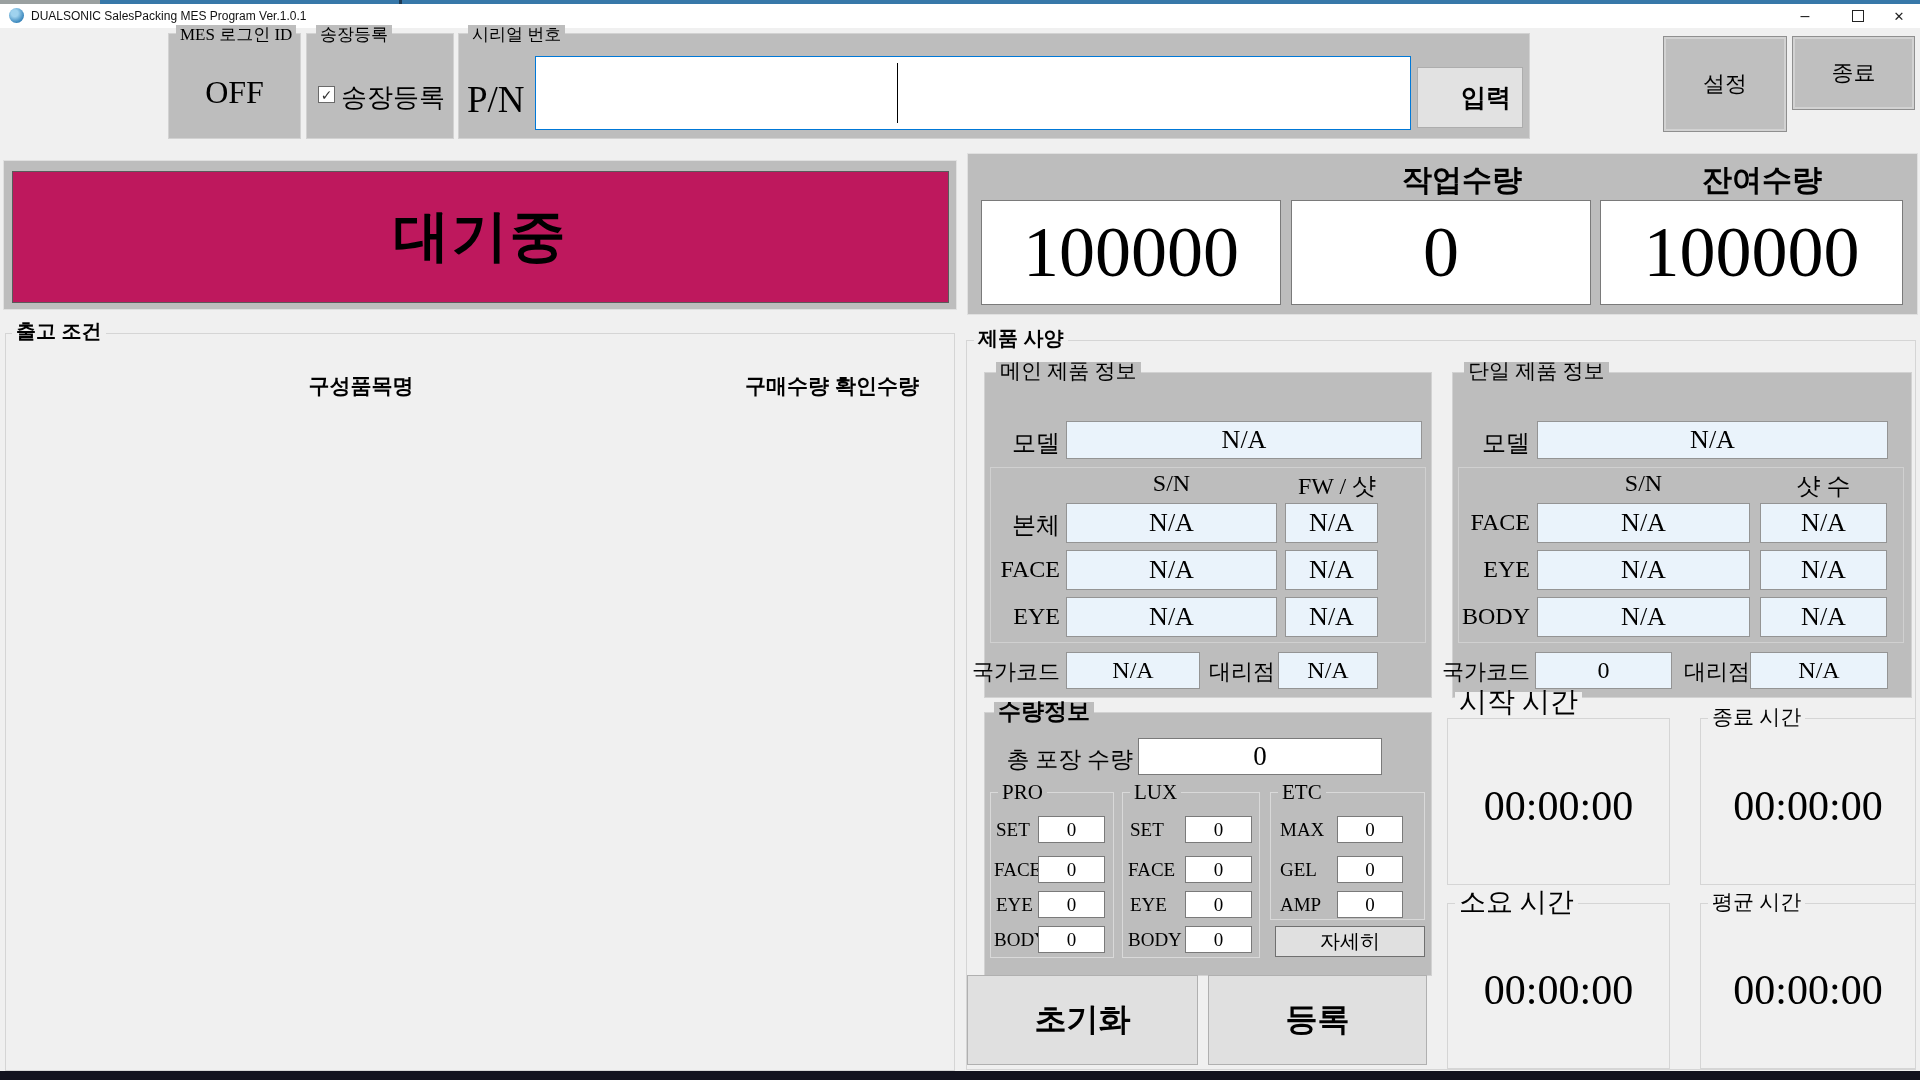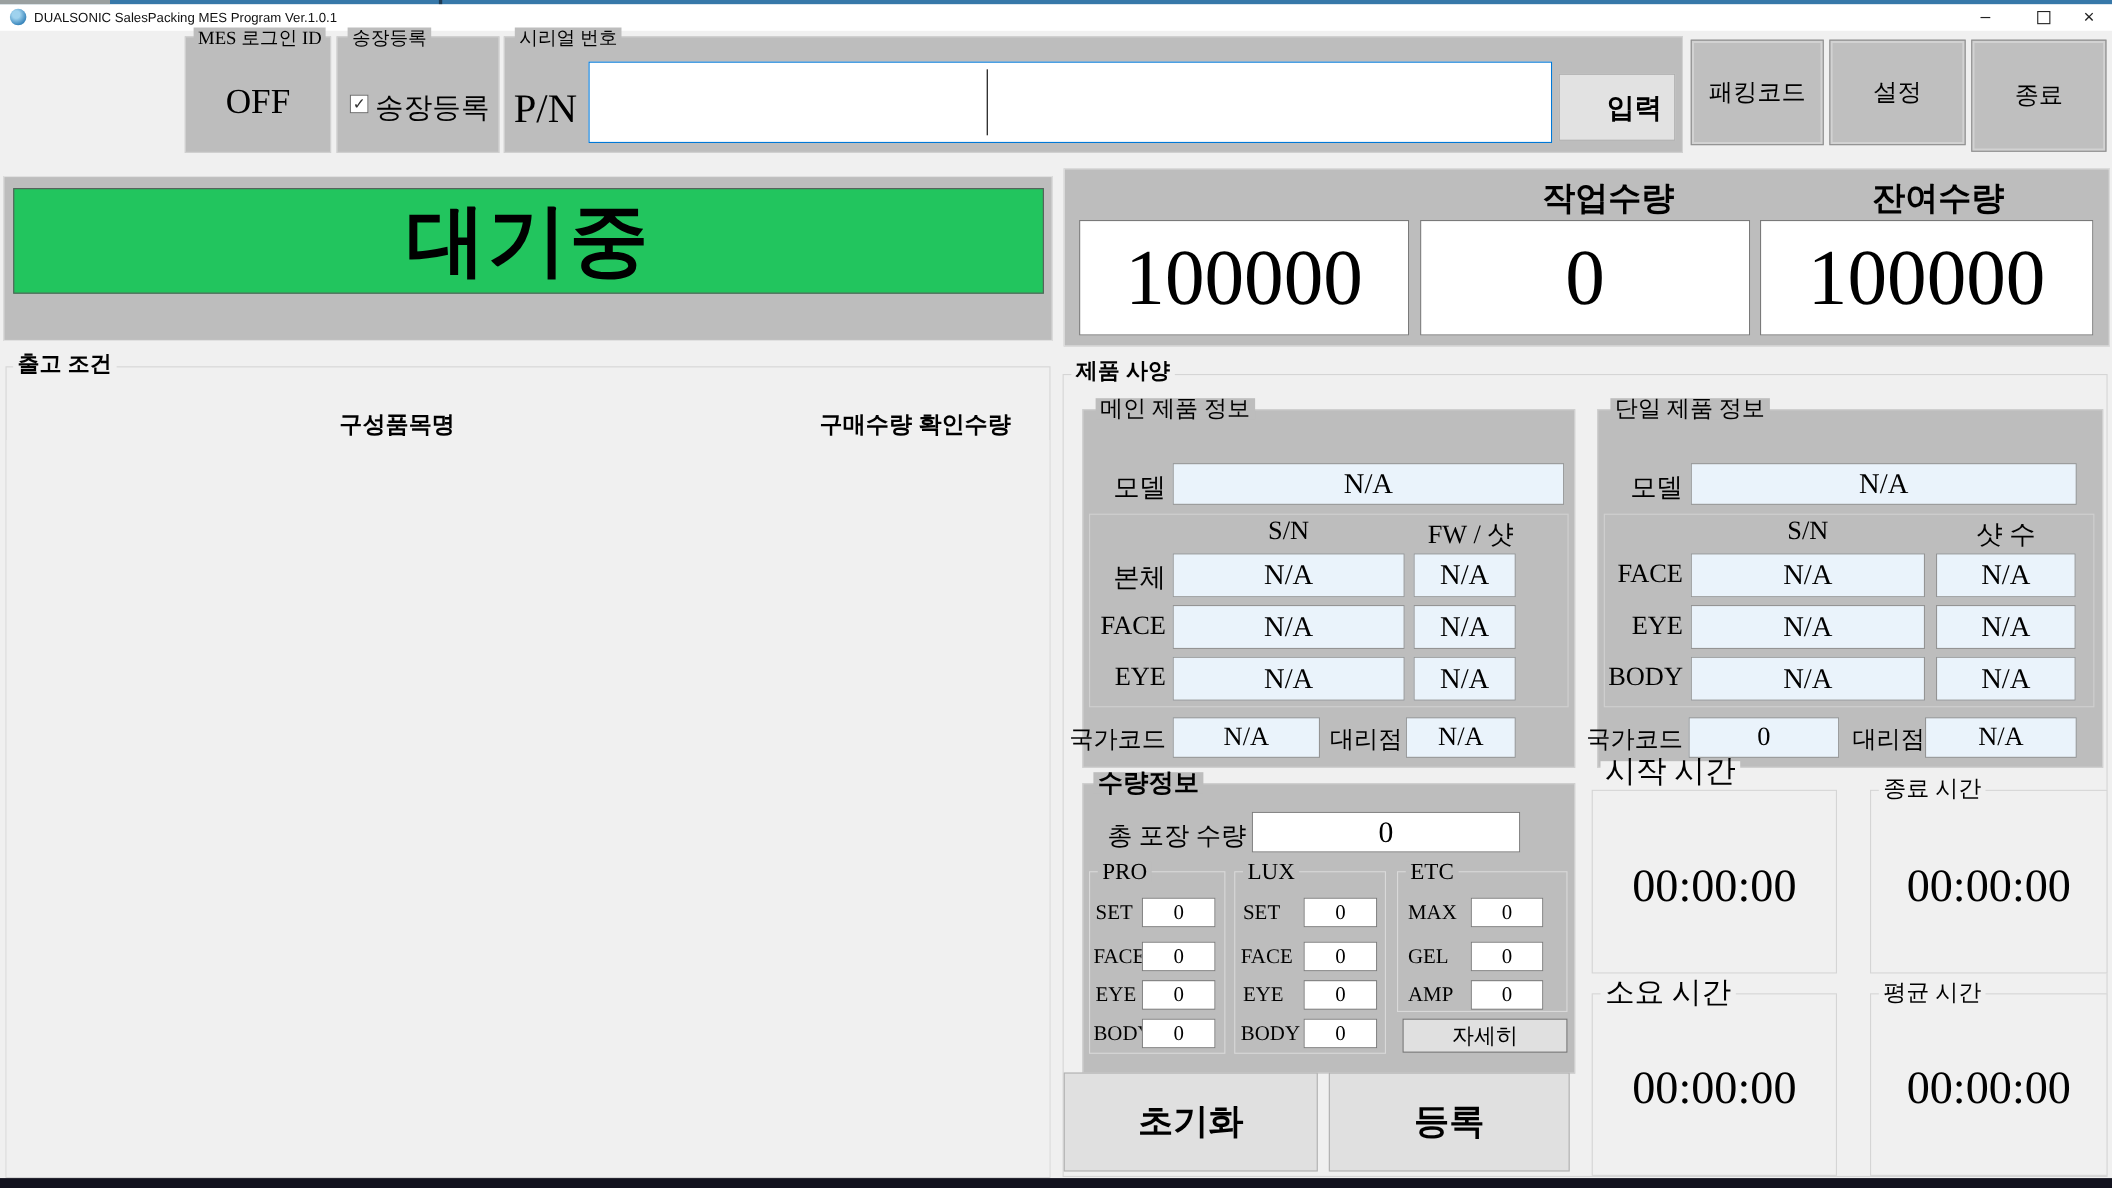--- a/index.html
+++ b/index.html
@@ -55,27 +55,26 @@
                display:flex;align-items:center;justify-content:center;font-size:14px;color:#333;">✓</span>
   <span class="s serif" style="left:341px;top:80px;font-size:26px;">송장등록</span>
 
   <div class="s gb-gray" style="left:458px;top:33px;width:1072px;height:106px;"></div>
   <span class="s glab" style="left:468px;top:25px;">시리얼 번호</span>
   <span class="s serif" style="left:467px;top:78px;font-size:37px;">P/N</span>
   <input class="s" type="text" style="left: 535px; top: 56px; width: 876px; height: 74px; background: rgb(255, 255, 255); border: 1px solid rgb(0, 120, 215); outline: none; font-size: 30px; padding: 0px 6px; font-family: &quot;Liberation Serif&quot;, &quot;DejaVu Serif&quot;, serif;" value="">
   <div class="s" style="left:897px;top:63px;width:1px;height:60px;background:#000;"></div>
   <div class="s btn" style="left:1417px;top:67px;width:106px;height:61px;font-size:25px;font-weight:600;padding-left:32px;">입력</div>
 
-  <div class="s btn btn-gray" style="left:1537px;top:36px;width:121px;height:96px;font-size:22px;">패킹코드</div>
   <div class="s btn btn-gray" style="left:1663px;top:36px;width:124px;height:96px;font-size:22px;">설정</div>
-  <div class="s btn btn-gray" style="left:1792px;top:36px;width:123px;height:102px;font-size:22px;">종료</div>
+  <div class="s btn btn-gray" style="left:1792px;top:36px;width:123px;height:74px;font-size:22px;">종료</div>
 
   <div class="s gb-gray" style="left:3px;top:160px;width:954px;height:150px;border-color:#e0e0e0;"></div>
-  <div class="s cc serif" style="left:12px;top:171px;width:937px;height:96px;background:#22c55e;border:1px solid #5a5a5a;
-              font-size:72px;font-weight:600;letter-spacing:2px;">대기중</div>
+  <div class="s cc serif" style="left:12px;top:171px;width:937px;height:132px;background:#be185d;border:1px solid #5a5a5a;
+              font-size:56px;font-weight:600;letter-spacing:2px;">대기중</div>
 
   <div class="s gb-gray" style="left:967px;top:153px;width:951px;height:162px;border-color:#e0e0e0;"></div>
   <div class="s serif" style="left:1342px;top:160px;width:240px;text-align:center;font-size:30px;font-weight:bold;">작업수량</div>
   <div class="s serif" style="left:1642px;top:160px;width:240px;text-align:center;font-size:30px;font-weight:bold;">잔여수량</div>
   <div class="s wbox" style="left:981px;top:200px;width:300px;height:105px;font-size:72px;">100000</div>
   <div class="s wbox" style="left:1291px;top:200px;width:300px;height:105px;font-size:72px;">0</div>
   <div class="s wbox" style="left:1600px;top:200px;width:303px;height:105px;font-size:72px;">100000</div>
 
   <div class="s gb-light" style="left:5px;top:333px;width:950px;height:738px;"></div>
   <span class="s glab glab-light glab-bold" style="left:12px;top:322px;">출고 조건</span>

